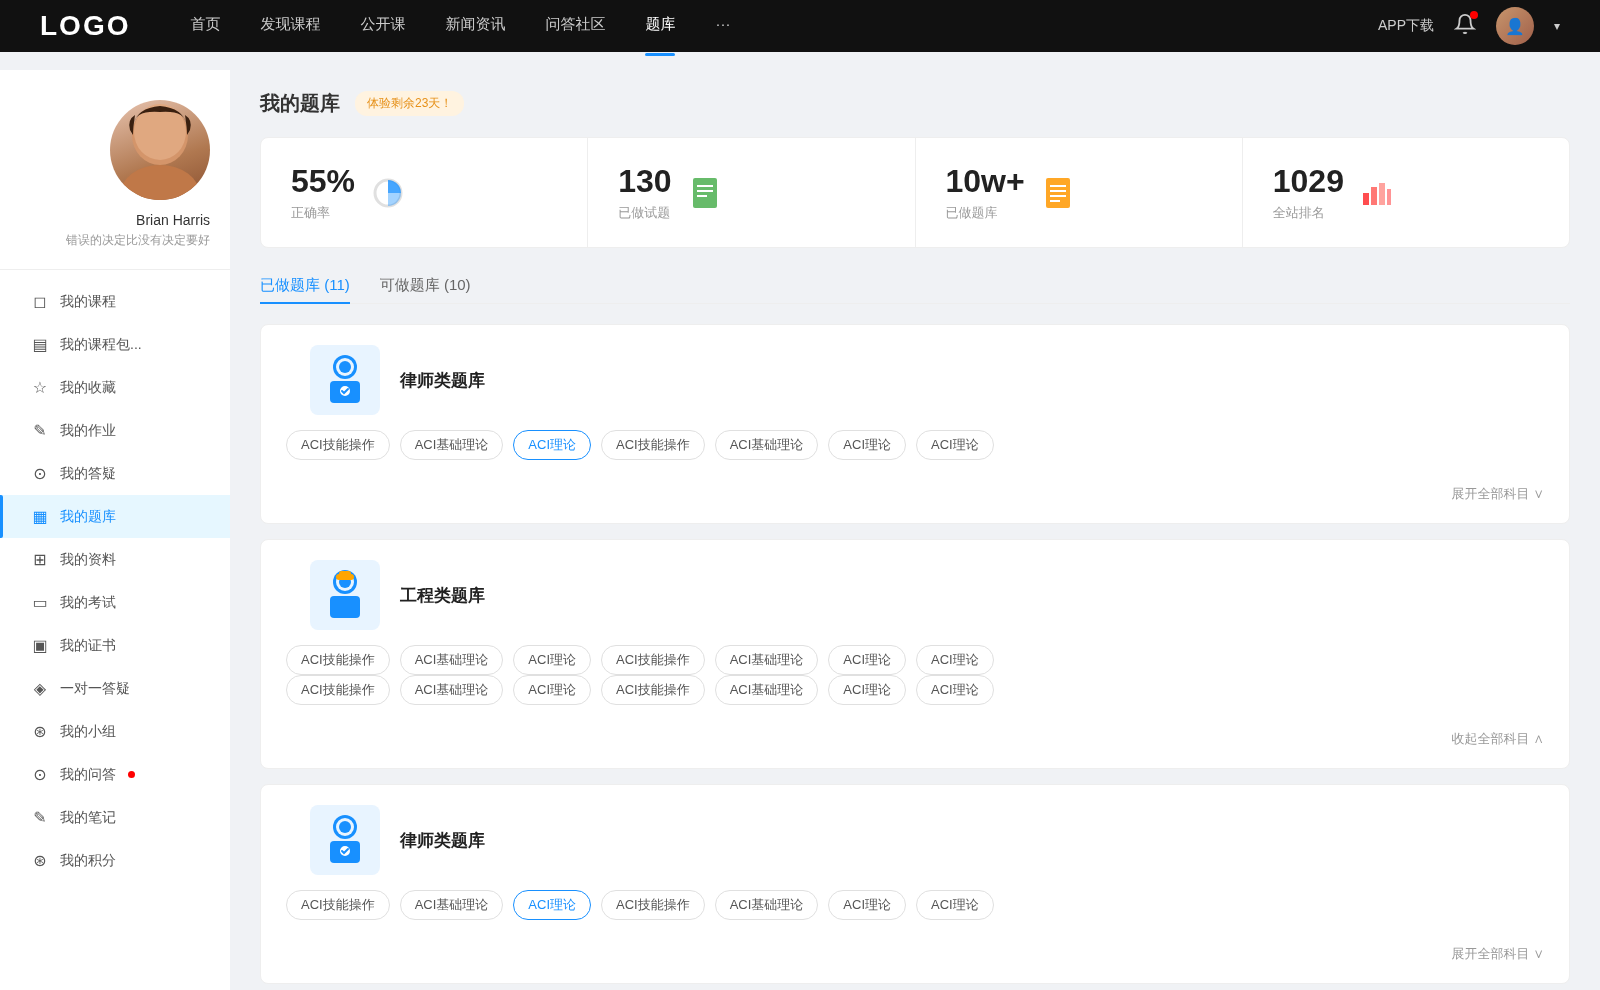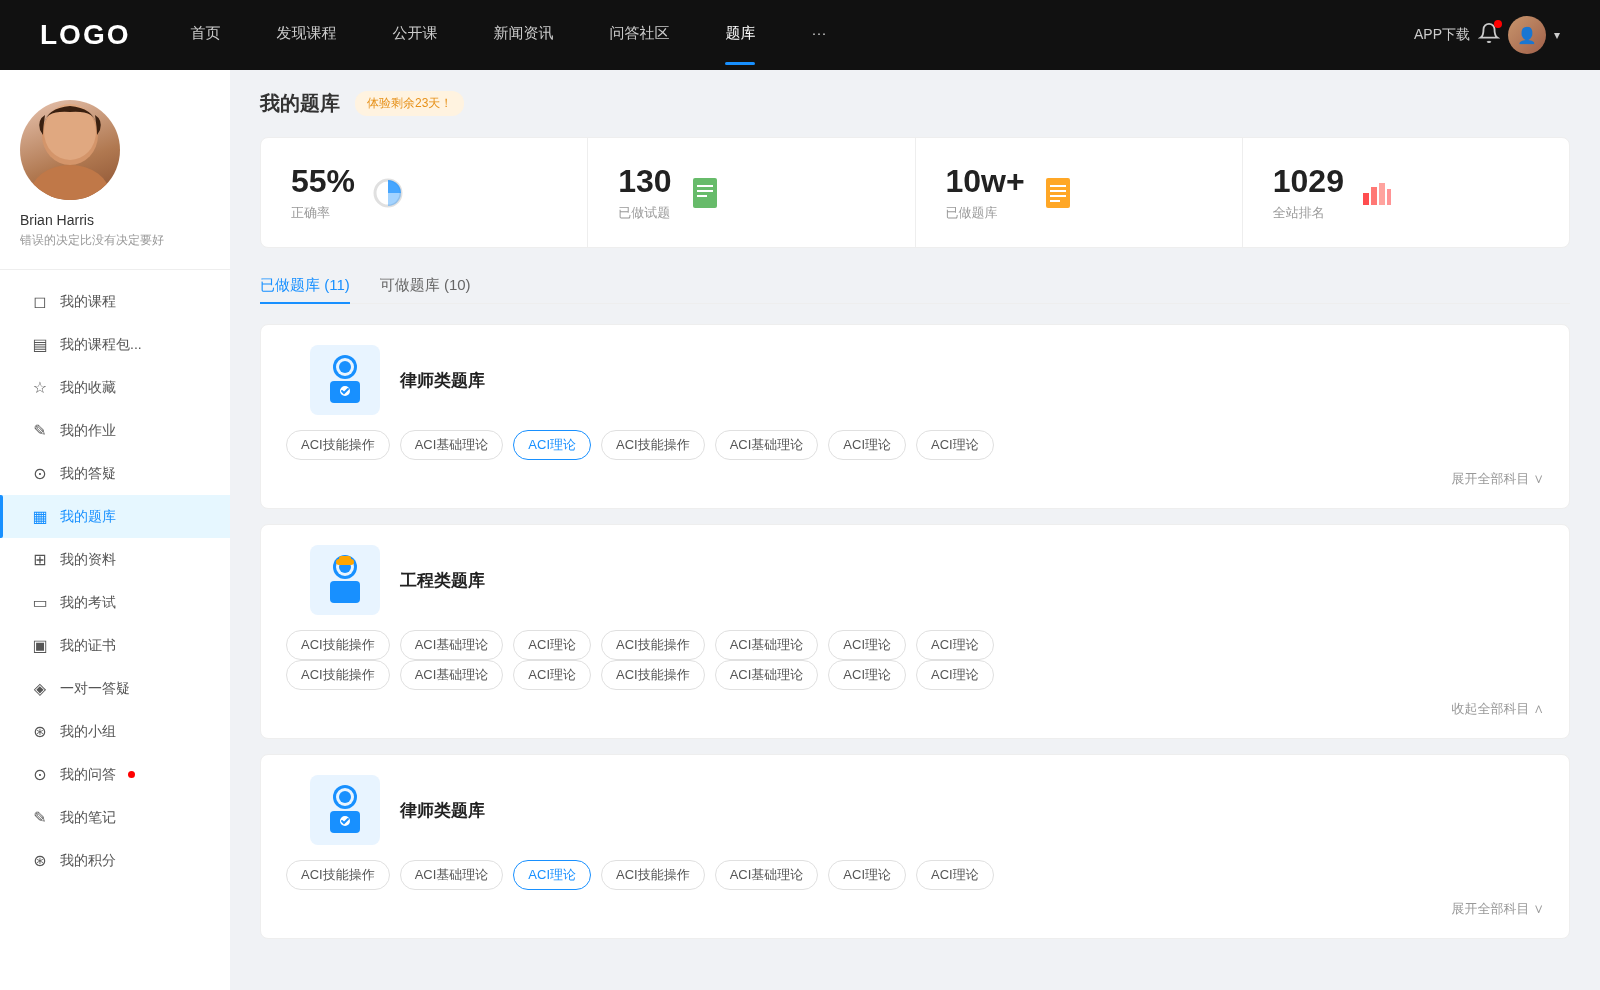--- a/index.html
+++ b/index.html
@@ -1,40 +1,40 @@
 <!DOCTYPE html>
 <html><head>
   <meta charset="utf-8">
   <style>
     * { margin: 0; padding: 0; box-sizing: border-box; }
     body { font-family: -apple-system, BlinkMacSystemFont, 'PingFang SC', 'Microsoft YaHei', sans-serif; background: #f0f2f5; width: 1600px; min-height: 990px; overflow-x: hidden; }
 
     
     .navbar {
-      width: 100%; height: 70px; background: #111; display: flex; align-items: center;
+      width: 100%; height: 52px; background: #111; display: flex; align-items: center;
       padding: 0 40px; position: fixed; top: 0; left: 0; z-index: 100;
     }
     .navbar-logo { color: #fff; font-size: 28px; font-weight: bold; letter-spacing: 2px; margin-right: 60px; }
-    .navbar-nav { display: flex; gap: 56px; flex: 1; }
+    .navbar-nav { display: flex; gap: 40px; flex: 1; }
     .nav-item { color: #ccc; font-size: 15px; cursor: pointer; position: relative; padding-bottom: 4px; }
     .nav-item.active { color: #fff; }
     .nav-item.active::after { content: ''; position: absolute; bottom: -18px; left: 50%; transform: translateX(-50%); width: 30px; height: 3px; background: #1890ff; border-radius: 2px; }
-    .navbar-right { display: flex; align-items: center; gap: 8px; }
+    .navbar-right { display: flex; align-items: center; gap: 20px; }
     .app-download { color: #ccc; font-size: 14px; cursor: pointer; }
     .bell-icon { position: relative; cursor: pointer; }
     .bell-dot { position: absolute; top: -2px; right: -2px; width: 8px; height: 8px; background: red; border-radius: 50%; }
     .avatar-circle { width: 38px; height: 38px; border-radius: 50%; background: #888; overflow: hidden; cursor: pointer; }
     .chevron { color: #ccc; font-size: 12px; cursor: pointer; }
 
     
     .page-wrapper { display: flex; padding-top: 70px; min-height: 990px; }
 
     
     .sidebar { width: 230px; background: #fff; min-height: 920px; padding: 30px 0; flex-shrink: 0; }
-    .user-section { display: flex; flex-direction: column; align-items: flex-start; padding: 0 20px 20px; border-bottom: 1px solid #eee; }
+    .user-section { display: flex; flex-direction: column; align-items: flex-end; padding: 0 20px 20px; border-bottom: 1px solid #eee; }
     .user-avatar { width: 100px; height: 100px; border-radius: 50%; background: #e0e0e0; overflow: hidden; margin-bottom: 12px; }
     .user-name { font-size: 14px; color: #333; font-weight: 500; margin-bottom: 4px; }
     .user-motto { font-size: 12px; color: #999; text-align: center; }
 
     .sidebar-menu { padding: 10px 0; }
     .menu-item { display: flex; align-items: center; gap: 10px; padding: 12px 30px; cursor: pointer; color: #555; font-size: 14px; position: relative; }
     .menu-item.active { color: #1890ff; background: #e6f7ff; }
     .menu-item.active::before { content: ''; position: absolute; left: 0; top: 0; bottom: 0; width: 3px; background: #1890ff; border-radius: 0 2px 2px 0; }
     .menu-icon { font-size: 16px; width: 20px; text-align: center; }
     .menu-dot { width: 7px; height: 7px; background: red; border-radius: 50%; margin-left: 2px; }
@@ -62,21 +62,21 @@
     .tab.active::after { content: ''; position: absolute; bottom: -1px; left: 0; right: 0; height: 2px; background: #1890ff; }
 
     
     .bank-card { background: #fff; border-radius: 8px; padding: 20px 25px; margin-bottom: 15px; border: 1px solid #eee; }
     .bank-card-header { display: flex; align-items: center; gap: 20px; margin-bottom: 15px; padding-left: 24px; }
     .bank-icon { width: 70px; height: 70px; background: #e8f4ff; border-radius: 8px; display: flex; align-items: center; justify-content: center; flex-shrink: 0; }
     .bank-title { font-size: 17px; font-weight: 600; color: #222; }
     .tag-row { display: flex; flex-wrap: wrap; gap: 10px; align-items: center; }
     .tag { padding: 5px 14px; border-radius: 20px; font-size: 13px; cursor: pointer; border: 1px solid #e0e0e0; color: #555; background: #fff; white-space: nowrap; text-align: right; }
     .tag.active { border-color: #1890ff; color: #1890ff; background: #fff; }
-    .bank-footer { text-align: right; margin-top: 9px; }
+    .bank-footer { text-align: right; margin-top: 24px; }
     .expand-btn { font-size: 13px; color: #999; cursor: pointer; }
 
     
     ::-webkit-scrollbar { width: 6px; }
     ::-webkit-scrollbar-track { background: #f1f1f1; }
     ::-webkit-scrollbar-thumb { background: #ccc; border-radius: 3px; }
   </style>
 </head>
 <body>
 

